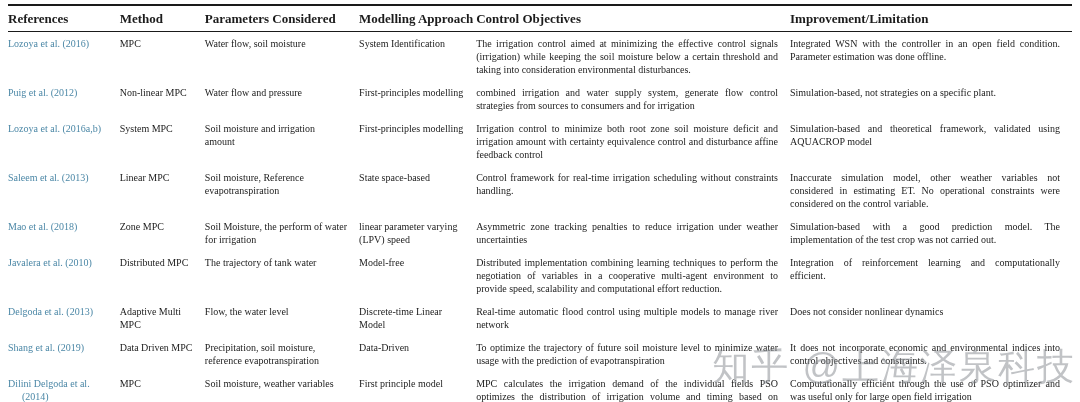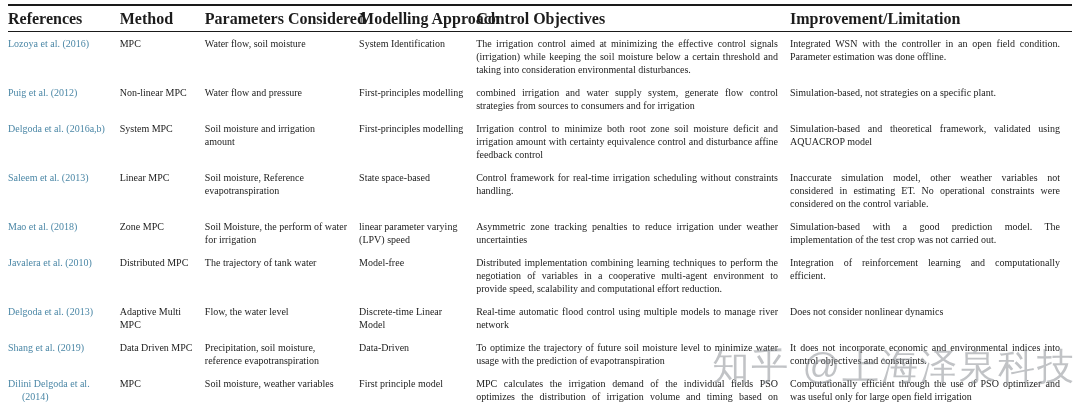--- a/index.html
+++ b/index.html
@@ -24,21 +24,21 @@
   }
   col.c-ref   { width: 10.5%; }
   col.c-meth  { width: 8%; }
   col.c-par   { width: 14.5%; }
   col.c-mod   { width: 11%; }
   col.c-obj   { width: 29.5%; }
   col.c-impr  { width: 26.5%; }
   thead th {
     text-align: left;
     font-weight: bold;
-    font-size: 16px;
+    font-size: 13px;
     padding: 6px 10px 6px 0;
     border-bottom: 1.5px solid #1a1a1a;
     vertical-align: top;
     white-space: nowrap;
   }
   tbody td {
     vertical-align: top;
     padding: 5px 12px 5px 0;
   }
   td.cell-obj, td.cell-impr { text-align: justify; }
@@ -102,21 +102,21 @@
         <span class="ref-link">Puig et al. (2012)</span>
       </td>
       <td class="cell-method">Non-linear MPC</td>
       <td class="cell-params">Water flow and pressure</td>
       <td class="cell-model">First-principles modelling</td>
       <td class="cell-obj">combined irrigation and water supply system, generate flow control strategies from sources to consumers and for irrigation</td>
       <td class="cell-impr">Simulation-based, not strategies on a specific plant.</td>
     </tr>
         <tr>
       <td class="cell-ref">
-        <span class="ref-link">Delgoda et al. (2016a,b)</span>
+        <span class="ref-link">Lozoya et al. (2016a,b)</span>
       </td>
       <td class="cell-method">System MPC</td>
       <td class="cell-params">Soil moisture and irrigation amount</td>
       <td class="cell-model">First-principles modelling</td>
       <td class="cell-obj">Irrigation control to minimize both root zone soil moisture deficit and irrigation amount with certainty equivalence control and disturbance affine feedback control</td>
       <td class="cell-impr">Simulation-based and theoretical framework, validated using AQUACROP model</td>
     </tr>
         <tr>
       <td class="cell-ref">
         <span class="ref-link">Saleem et al. (2013)</span>

